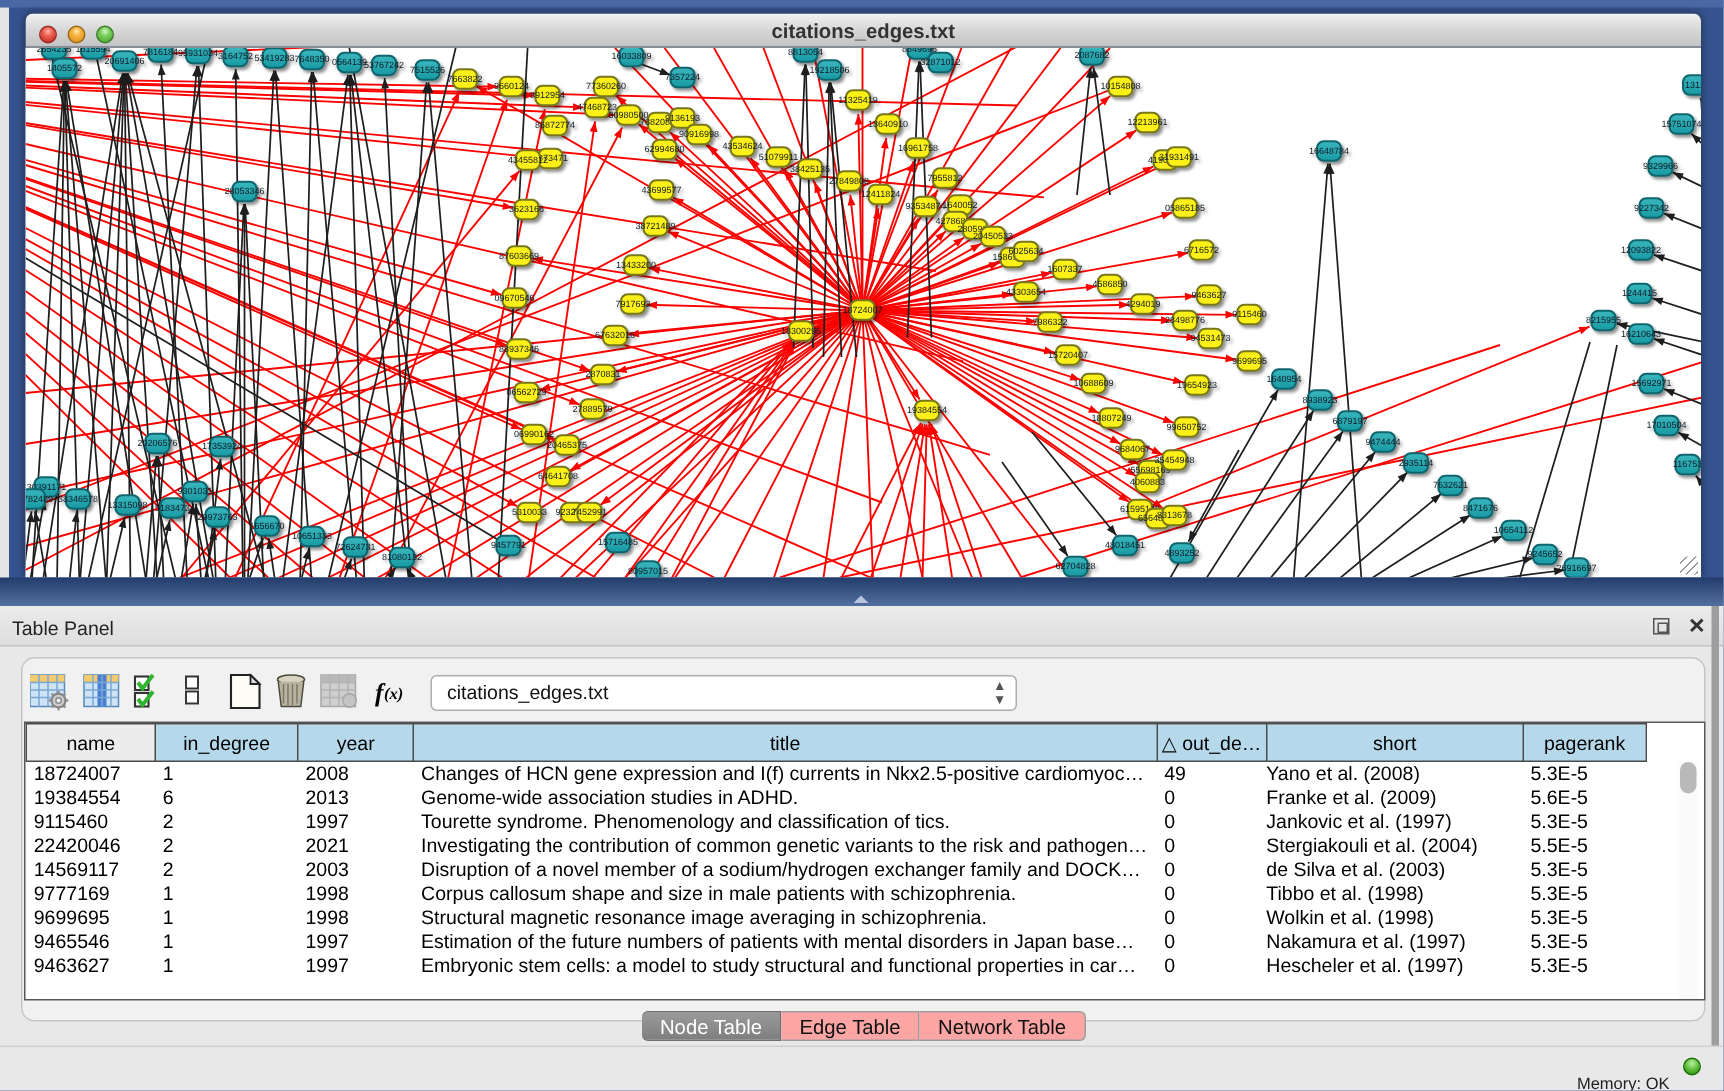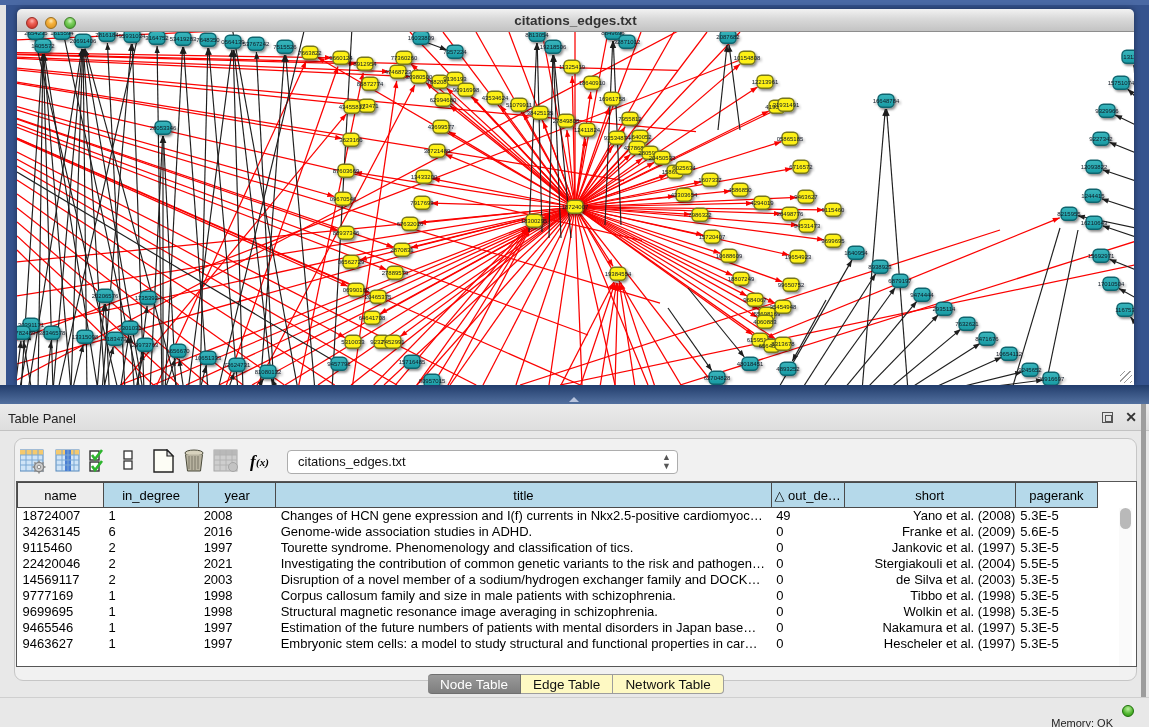--- a/index.html
+++ b/index.html
@@ -36,26 +36,26 @@
 
 #inset{position:absolute;left:14px;top:34px;width:1123px;height:243px;background:#f1f1f1;border:1px solid #c6c6c6;border-radius:9px}
 #tblwrap{position:absolute;left:16px;top:77px;width:1121px;height:186px;background:#fff;
  border:1px solid #565656;overflow:hidden}
 table{border-collapse:collapse;table-layout:fixed;width:1105px;font-size:14px}
 th{background:#b5d9ea;border:1px solid #4a4a4a;font-weight:normal;font-size:13px;height:25px;padding:0}
 th.c1{background:#ececec}
 td{height:16px;padding:0 0 0 5px;white-space:nowrap;overflow:hidden;font-size:13px;color:#000}
 .c1{width:86px}.c2{width:95px}.c3{width:77px}.c4{width:495px}.c5{width:73px}.c6{width:171px}.c7{width:82px}.c8{width:24px;border:0}
 th.c8{background:#fff;border:1px solid #fff}
-td.c6{text-align:right;padding:0}
+td.c6{text-align:left;padding:0}
 #vscroll{position:absolute;right:4px;top:26px;width:13px;height:158px;background:#fafafa}
 #vscroll .th{position:absolute;left:1px;top:0px;width:11px;height:21px;background:#b9b9b9;border-radius:6px}
 
 #tabs{position:absolute;left:428px;top:270px;height:20px;font-size:13.5px}
-#tabs span{display:inline-block;height:20px;line-height:19px;padding:0 12px;background:#fef9c3;border:1px solid #9d9d9d;border-left:none;color:#111;vertical-align:top}
+#tabs span{display:inline-block;height:20px;line-height:19px;padding:0 12px;background:#fca5a5;border:1px solid #9d9d9d;border-left:none;color:#111;vertical-align:top}
 #tabs span.sel{background:linear-gradient(#9a9a9a,#7e7e7e);color:#fff;border-color:#6f6f6f;border-radius:4px 0 0 4px}
 #tabs span.last{border-radius:0 4px 4px 0}
 #statline{position:absolute;left:0;top:293px;width:100%;height:1px;background:#cfcfcf}
 #mem{position:absolute;right:36px;top:313px;font-size:11px;color:#222}
 #memdot{position:absolute;right:15px;top:301px;width:12px;height:12px;border-radius:50%;
  background:radial-gradient(circle at 50% 30%,#b8f09a 0%,#4db32c 60%,#2f8f12 100%);border:1px solid #1c6e08}
 #rshadow{position:absolute;right:3px;top:404px;width:5px;height:293px;background:#9d9d9d}
 </style></head><body>
 <div id="netarea">
   <div class="topline"></div>
@@ -869,23 +869,23 @@
             <td class="c1">18724007</td>
             <td class="c2">1</td>
             <td class="c3">2008</td>
             <td class="c4">Changes of HCN gene expression and I(f) currents in Nkx2.5‑positive cardiomyoc…</td>
             <td class="c5">49</td>
             <td class="c6">Yano et al. (2008)</td>
             <td class="c7">5.3E‑5</td>
             <td class="c8"></td>
           </tr>
 <tr>
-            <td class="c1">34263145</td>
+            <td class="c1">19384554</td>
             <td class="c2">6</td>
-            <td class="c3">2016</td>
+            <td class="c3">2013</td>
             <td class="c4">Genome‑wide association studies in ADHD.</td>
             <td class="c5">0</td>
             <td class="c6">Franke et al. (2009)</td>
             <td class="c7">5.6E‑5</td>
             <td class="c8"></td>
           </tr>
 <tr>
             <td class="c1">9115460</td>
             <td class="c2">2</td>
             <td class="c3">1997</td>
@@ -912,21 +912,21 @@
             <td class="c4">Disruption of a novel member of a sodium/hydrogen exchanger family and DOCK…</td>
             <td class="c5">0</td>
             <td class="c6">de Silva et al. (2003)</td>
             <td class="c7">5.3E‑5</td>
             <td class="c8"></td>
           </tr>
 <tr>
             <td class="c1">9777169</td>
             <td class="c2">1</td>
             <td class="c3">1998</td>
-            <td class="c4">Corpus callosum family and size in male patients with schizophrenia.</td>
+            <td class="c4">Corpus callosum shape and size in male patients with schizophrenia.</td>
             <td class="c5">0</td>
             <td class="c6">Tibbo et al. (1998)</td>
             <td class="c7">5.3E‑5</td>
             <td class="c8"></td>
           </tr>
 <tr>
             <td class="c1">9699695</td>
             <td class="c2">1</td>
             <td class="c3">1998</td>
             <td class="c4">Structural magnetic resonance image averaging in schizophrenia.</td>

